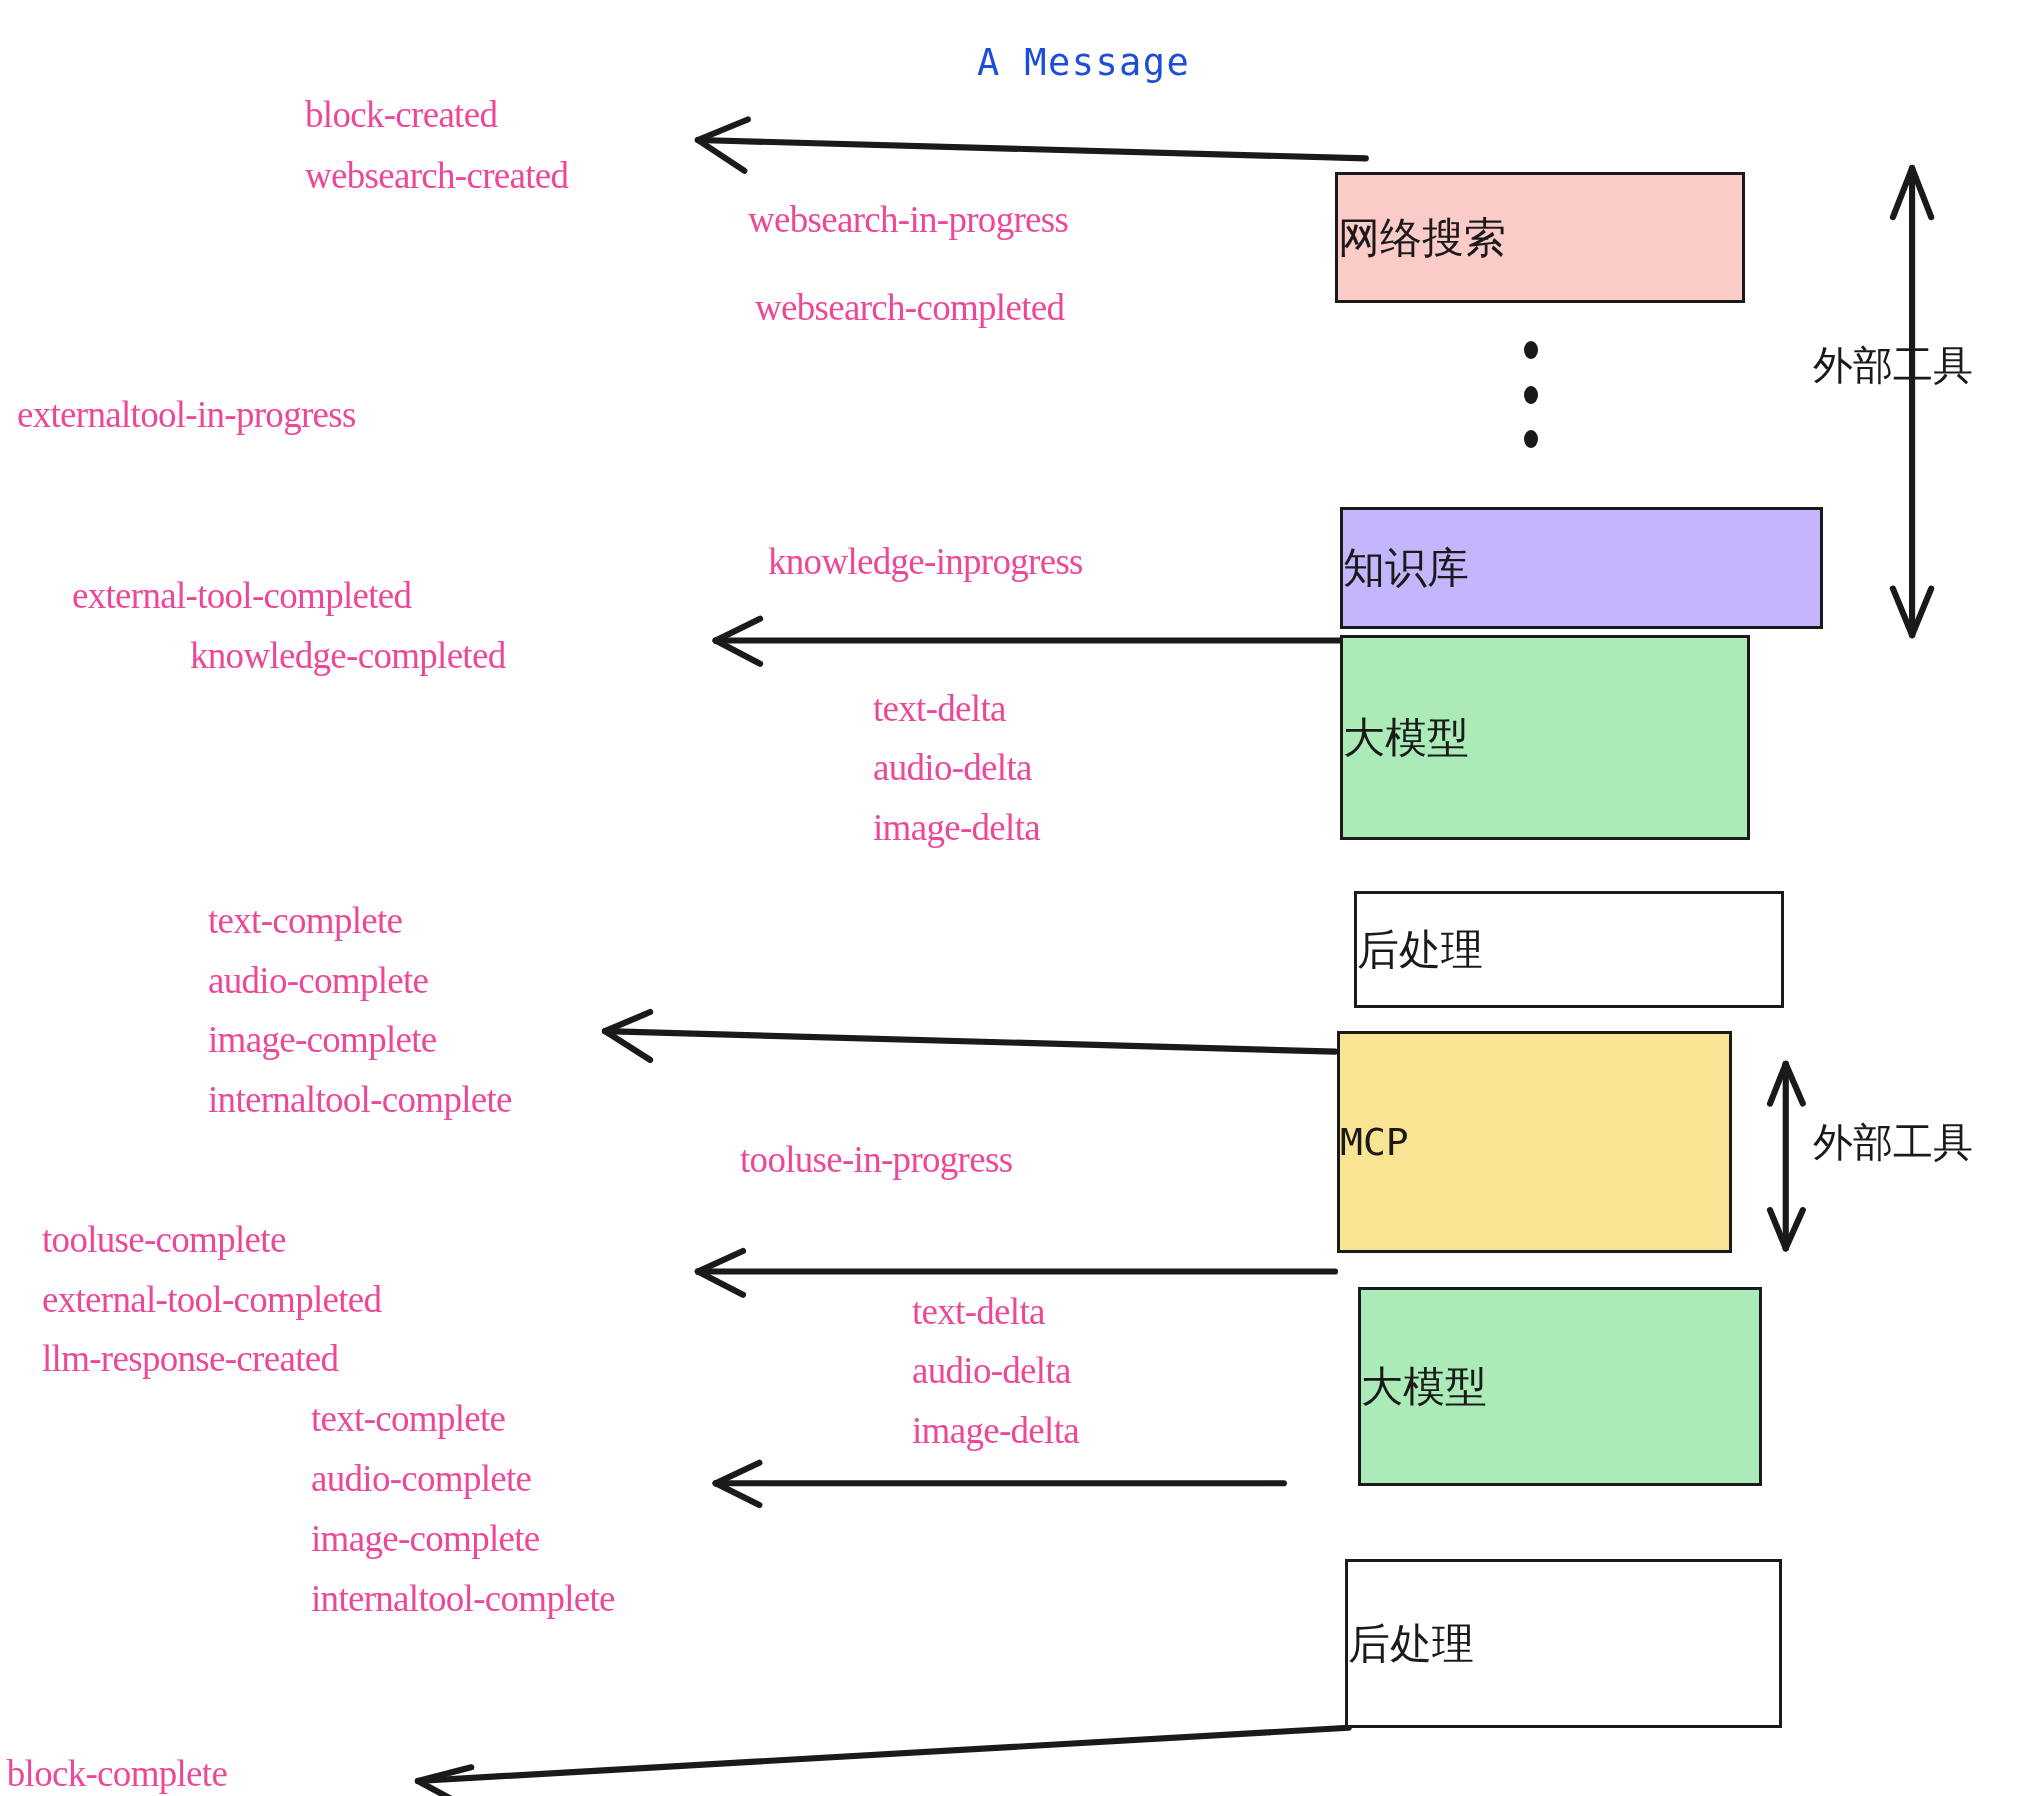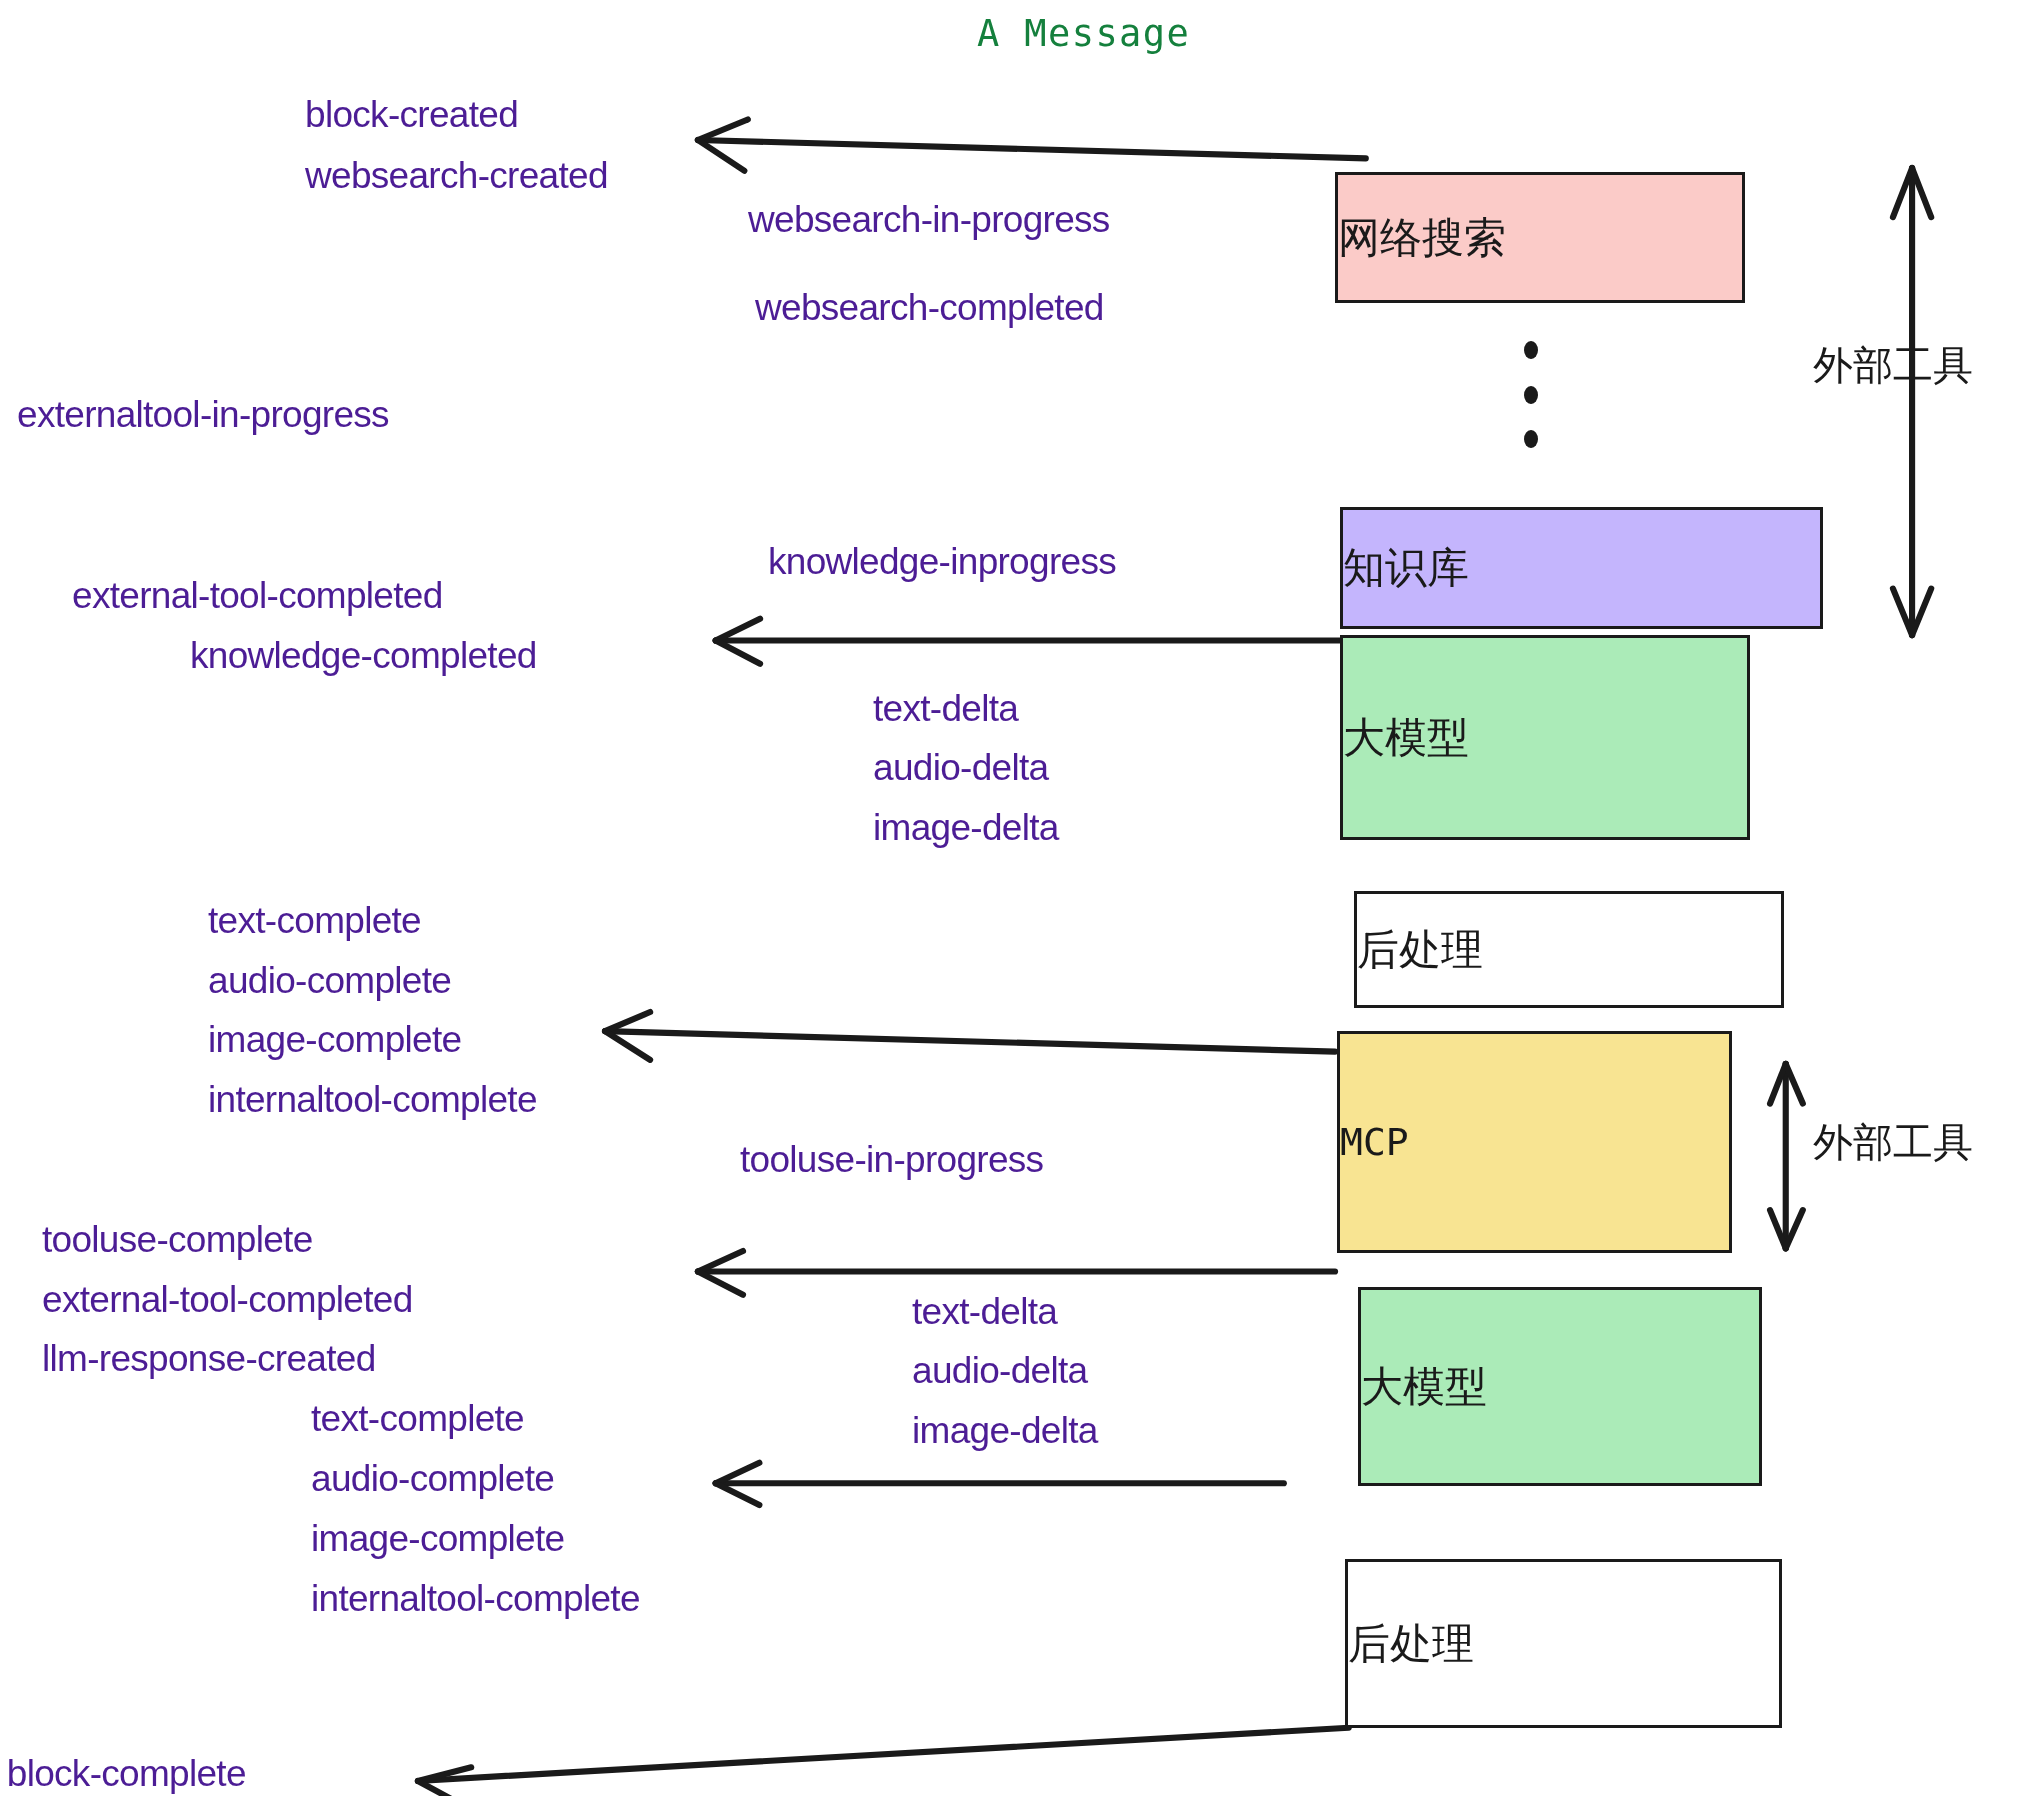--- a/index.html
+++ b/index.html
@@ -1,24 +1,24 @@
 <!DOCTYPE html>
 <html style="font-size:11px"><head>
 <meta charset="utf-8">
 <style>
   html,body{margin:0;padding:0;background:#ffffff;}
   body{width:2035px;height:1796px;position:relative;overflow:hidden;
        font-family:"DejaVu Sans Mono","Liberation Mono",monospace;}
   #stage{position:absolute;left:0;top:0;width:2035px;height:1796px;}
-  .lbl{position:absolute;white-space:nowrap;color:#4c1d95;
-       font-family:Liberation Sans, sans-serif;
+  .lbl{position:absolute;white-space:nowrap;color:#ec4899;
+       font-family:Liberation Serif, serif;
        font-size:37px;letter-spacing:-0.7px;line-height:1;}
-  .title{position:absolute;white-space:nowrap;color:#15803d;
+  .title{position:absolute;white-space:nowrap;color:#1d4ed8;
          font-family:"DejaVu Sans Mono","Liberation Mono",monospace;
-         font-size:37px;letter-spacing:1.4px;}
+         font-size:37px;letter-spacing:1.4px;margin-top:29px;}
   .box{position:absolute;box-sizing:border-box;border:3.4px solid #1a1a1a;
        display:flex;align-items:center;justify-content:flex-start;
        font-family:"DejaVu Sans","Liberation Sans",sans-serif;
        font-size:42px;color:#1a1a1a;}
   .box.mcp{font-family:"DejaVu Sans Mono","Liberation Mono",monospace;font-size:38px;}
   .side{position:absolute;white-space:nowrap;color:#1a1a1a;
         font-family:"DejaVu Sans","Liberation Sans",sans-serif;font-size:40px;}
   .dot{position:absolute;width:13.7px;height:18px;border-radius:50%;background:#1a1a1a;}
   svg.arrows{position:absolute;left:0;top:0;width:2035px;height:1796px;overflow:visible;}
 </style>

